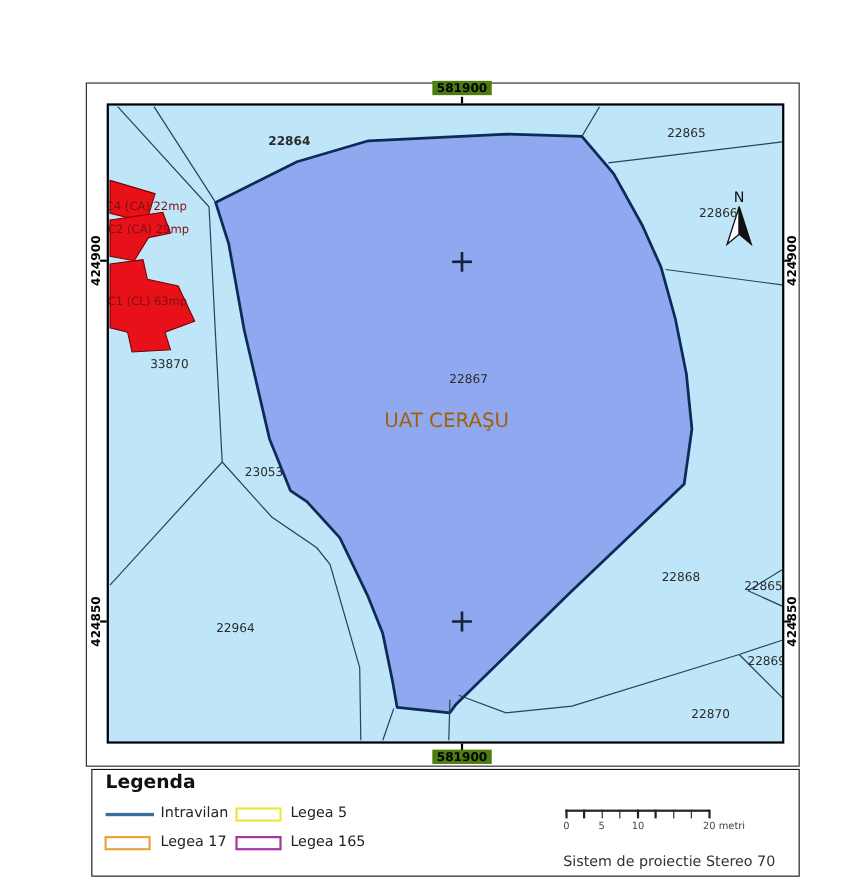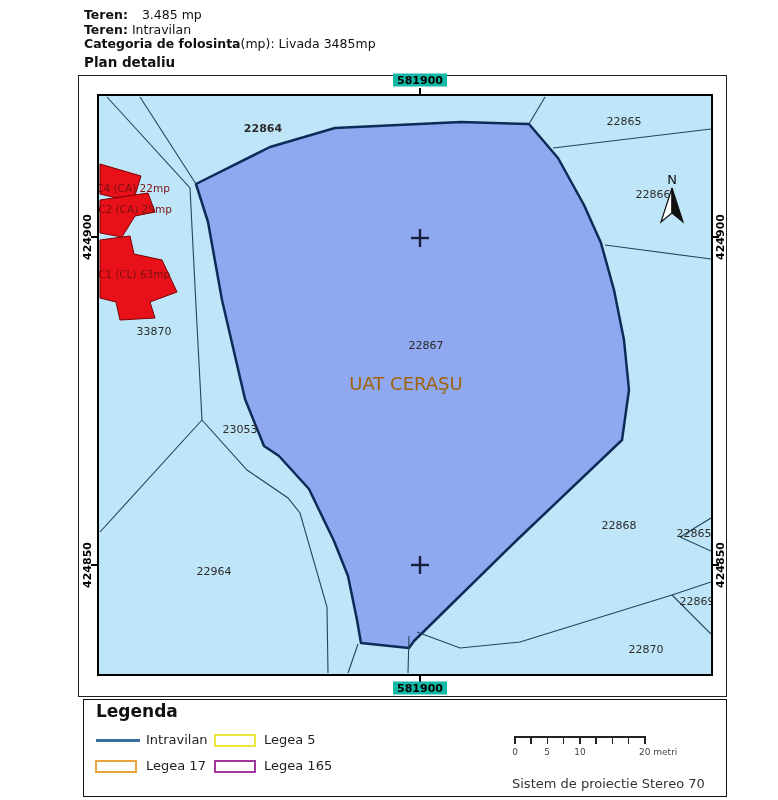--- a/index.html
+++ b/index.html
@@ -11,21 +11,21 @@
   .header .gap{margin-left:14px;}
   .header .gap2{margin-left:4px;}
   .page-title{font-weight:bold;font-size:13.5px;margin-top:3px;}
   
   .outer-frame{position:absolute;left:78px;top:75px;width:649px;height:622px;
                border:1px solid #222;box-sizing:border-box;}
   .map-canvas{position:absolute;left:97px;top:94px;width:612px;height:578px;
               border:2px solid #000;background:#BFE5F8;overflow:hidden;}
   .map-canvas svg{position:absolute;left:0;top:0;}
   
-  .gridlab{position:absolute;font-size:11px;font-weight:bold;color:#000;background:#14b8a6;
+  .gridlab{position:absolute;font-size:11px;font-weight:bold;color:#000;background:#4d7c0f;
            padding:0 4px;transform:translate(-50%,-50%);white-space:nowrap;z-index:3;}
   .gridlab.vert{transform:translate(-50%,-50%) rotate(-90deg);background:transparent;padding:0;}
   .tick{position:absolute;background:#000;z-index:2;}
   
   .plab{position:absolute;font-size:11px;color:#2b2b2b;transform:translate(-50%,-50%);white-space:nowrap;}
   .blab{position:absolute;font-size:10.5px;color:#7A1010;transform:translate(-50%,-50%);white-space:nowrap;text-align:right;}
   .uat{position:absolute;font-size:18px;font-weight:normal;color:#a16207;transform:translate(-50%,-50%);white-space:nowrap;}
   
   .legend{position:absolute;left:83px;top:699px;width:644px;height:98px;border:1.5px solid #111;
           box-sizing:border-box;background:#fff;}
@@ -41,32 +41,20 @@
   .sb-tick{position:absolute;top:0;width:1.5px;height:8px;background:#222;}
   .sb-lab{position:absolute;top:11px;font-size:9px;color:#444;transform:translateX(-50%);white-space:nowrap;}
   .sb-lab.last{transform:none;}
   .projection{position:absolute;left:428px;top:76px;font-size:13px;color:#333;white-space:nowrap;}
 </style>
 </head>
 <body>
 
 <div class="canvas">
 
-  <div class="header">
-    <div>
-      <span class="b">Teren:</span><span class="gap">3.485 mp</span>
-    </div>
-    <div>
-      <span class="b">Teren:</span><span class="gap2">Intravilan</span>
-    </div>
-    <div>
-      <span class="b">Categoria de folosinta</span><span>(mp): Livada 3485mp</span>
-    </div>
-    <div class="page-title">Plan detaliu</div>
-  </div>
 
   <div class="outer-frame"></div>
 
   <span class="gridlab" style="left:420px;top:80px;">581900</span>
   <span class="gridlab" style="left:420px;top:688px;">581900</span>
   <span class="gridlab vert" style="left:87px;top:237px;">424900</span>
   <span class="gridlab vert" style="left:87px;top:565px;">424850</span>
   <span class="gridlab vert" style="left:720px;top:237px;">424900</span>
   <span class="gridlab vert" style="left:720px;top:565px;">424850</span>
 

